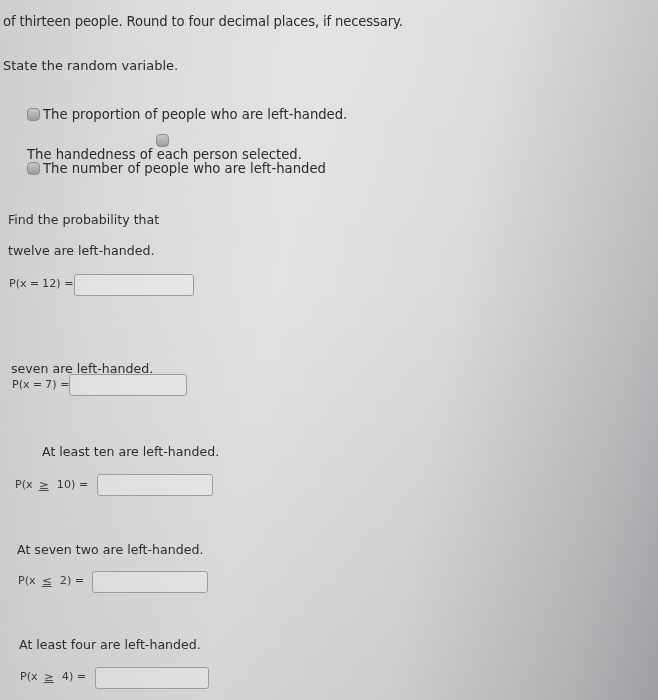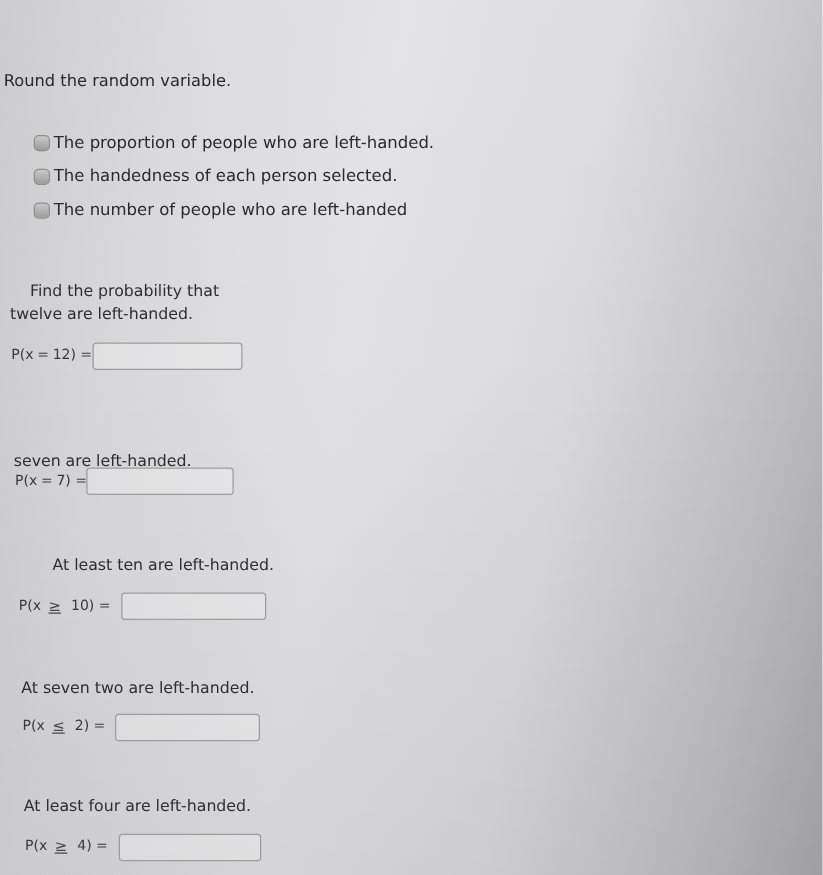--- a/index.html
+++ b/index.html
@@ -76,38 +76,39 @@
     background: rgba(255,255,255,0.25);
     box-sizing: border-box;
   }
 </style>
 </head>
 <body>
 
 <div class="vignette"></div>
 
 <div class="abs intro">
+  <div>of thirteen people. Round to four decimal places, if necessary.</div>
 </div>
 
-<div class="abs state-label">Round the random variable.</div>
+<div class="abs state-label">State the random variable.</div>
 
 <div class="abs option" style="top:107px;">
   <span class="checkbox"></span>
   <span>The proportion of people who are left-handed.</span>
 </div>
-<div class="abs option" style="top:134px;">
+<div class="abs option" style="top:134px;flex-direction:column;">
   <span class="checkbox"></span>
   <span>The handedness of each person selected.</span>
 </div>
 <div class="abs option" style="top:161px;align-items:center;">
   <span class="checkbox"></span>
   <span>The number of people who are left-handed</span>
 </div>
 
-<div class="abs qtext" style="left:24px; top:212px;margin-top:13px;">Find the probability that</div>
+<div class="abs qtext" style="left:8px; top:212px;">Find the probability that</div>
 
 <div class="abs qtext" style="left:8px; top:243px;">twelve are left-handed.</div>
 <div class="abs plabel" style="left:9px; top:277px;">
   <span>P(x</span>
   <span style="margin:0 3px;">=</span>
   <span>12) =</span>
 </div>
 <div class="answer-box" style="left:74px; top:274px; width:120px;"></div>
 
 <div class="abs qtext" style="left:11px; top:361px;">seven are left-handed.</div>

